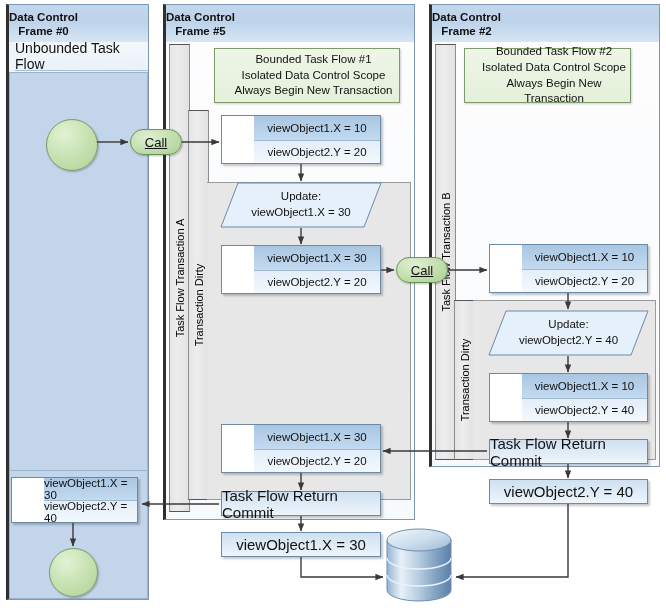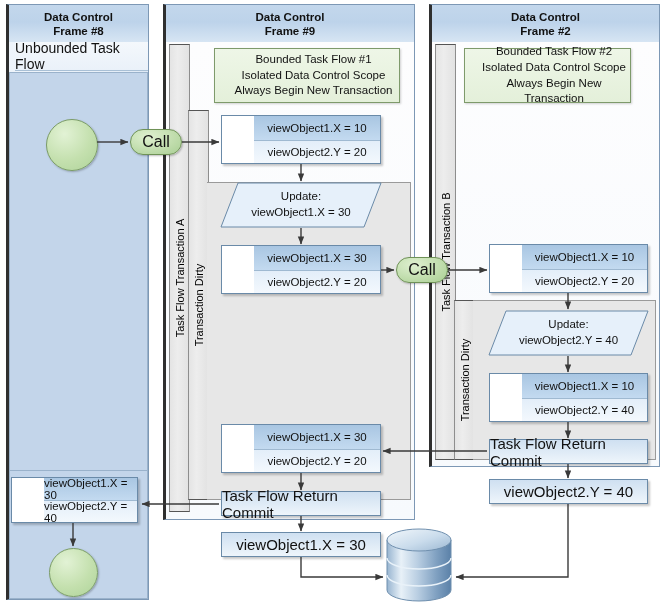--- a/index.html
+++ b/index.html
@@ -13,21 +13,21 @@
     overflow:hidden;
     background:#ffffff;
   }
   
   .frame{position:absolute;box-sizing:border-box;}
   .frame-header{
     position:absolute;left:0;top:0;right:0;height:38px;
     background:linear-gradient(to bottom,#c3d7ec 0%,#bdd3ea 45%,#d8e6f4 100%);
     border:1px solid #7d98b5;
     border-left:3px solid #2f2f2f;
-    display:flex;align-items:center;justify-content:center;
+    display:flex;align-items:center;justify-content:flex-start;
     text-align:center;
     font-size:11.5px;font-weight:bold;color:#111;line-height:1.25;
   }
   .frame-body{
     position:absolute;left:0;right:0;bottom:0;
     border:1px solid #7d98b5;border-top:none;
     border-left:3px solid #2f2f2f;
     background:#ffffff;
   }
   .frame0-body{
@@ -111,43 +111,44 @@
     display:flex;flex-direction:column;align-items:center;justify-content:center;
     font-size:11.5px;color:#111;line-height:1.35;text-align:center;
     pointer-events:none;
   }
   .pill{
     position:absolute;box-sizing:border-box;
     background:radial-gradient(ellipse at 35% 28%,#dff0d0 0%,#bfdcab 60%,#a9cf94 100%);
     border:1px solid #6f9257;
     border-radius:999px;
     display:flex;align-items:center;justify-content:center;
-    font-size:16px;color:#111;
+    font-size:13px;color:#111;
     box-shadow:1px 1px 2px rgba(0,0,0,.25);
+    text-decoration:underline;
   }
   .circle-node{
     position:absolute;border-radius:50%;
     background:radial-gradient(circle at 35% 28%,#e2f2d5 0%,#c4e0ae 55%,#aed399 100%);
     border:1px solid #7b9c66;
     box-shadow:1px 1px 2px rgba(0,0,0,.25);
   }
   
   #edges{position:absolute;left:0;top:0;width:666px;height:608px;pointer-events:none;}
   #db{position:absolute;pointer-events:none;}
 </style>
 </head>
 <body>
 
 <div id="stage">
 
   <div class="frame" style="left:6px;top:4px;width:143px;height:596px;">
     <div class="frame-header">
       <div>
         <div>Data Control</div>
-        <div>Frame #8</div>
+        <div>Frame #0</div>
       </div>
     </div>
     <div class="frame-body frame0-body" style="top:38px;">
       <div class="unbounded-label">Unbounded Task Flow</div>
     </div>
   </div>
 
   <div class="blue-zone" style="left:9px;top:72px;width:137px;height:415px;"></div>
 
   <div class="blue-zone" style="left:9px;top:470px;width:137px;height:127px;"></div>
@@ -158,21 +159,21 @@
     <div class="vo-row top">viewObject1.X = 30</div>
     <div class="vo-row bottom">viewObject2.Y = 40</div>
   </div>
 
   <div class="circle-node" style="left:49px;top:548px;width:47px;height:47px;"></div>
 
   <div class="frame" style="left:163px;top:4px;width:252px;height:516px;">
     <div class="frame-header">
       <div>
         <div>Data Control</div>
-        <div>Frame #9</div>
+        <div>Frame #5</div>
       </div>
     </div>
     <div class="frame-body" style="top:38px;">
       <div class="frame-body-inner"></div>
     </div>
   </div>
 
   <div class="txn-bar" style="left:169px;top:44px;width:19px;height:466px;">
     <span>Task Flow Transaction A</span>
   </div>

